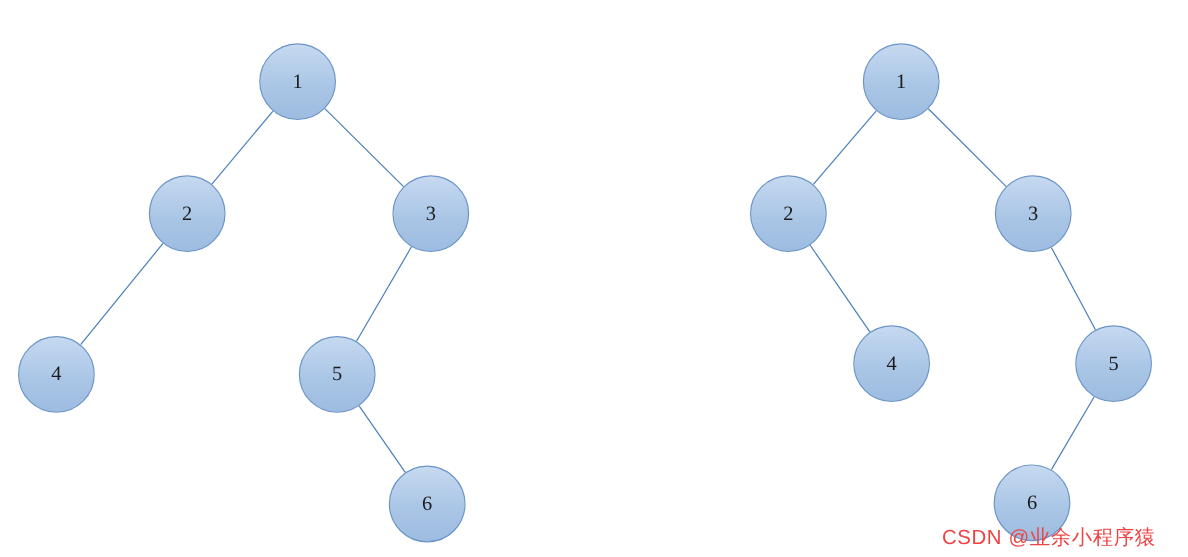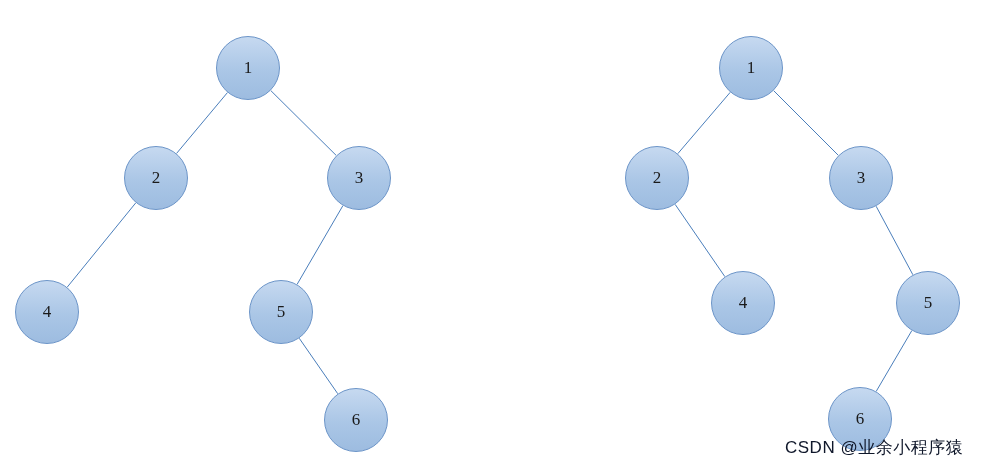--- a/index.html
+++ b/index.html
@@ -104,15 +104,15 @@
         <span class="node-label">4</span>
       </div>
       <div class="tree-node" style="left: 896px; top: 271px; width: 64px; height: 64px;">
         <span class="node-label">5</span>
       </div>
       <div class="tree-node" style="left: 828px; top: 387px; width: 64px; height: 64px;">
         <span class="node-label">6</span>
       </div>
     </div>
 
-  <div id="watermark" style="left: 785px; top: 436px; color: #0f172a;">CSDN @业余小程序猿</div>
+  <div id="watermark" style="left: 785px; top: 436px; color: #ef4444;">CSDN @业余小程序猿</div>
 
 </div>
 
 </body></html>

